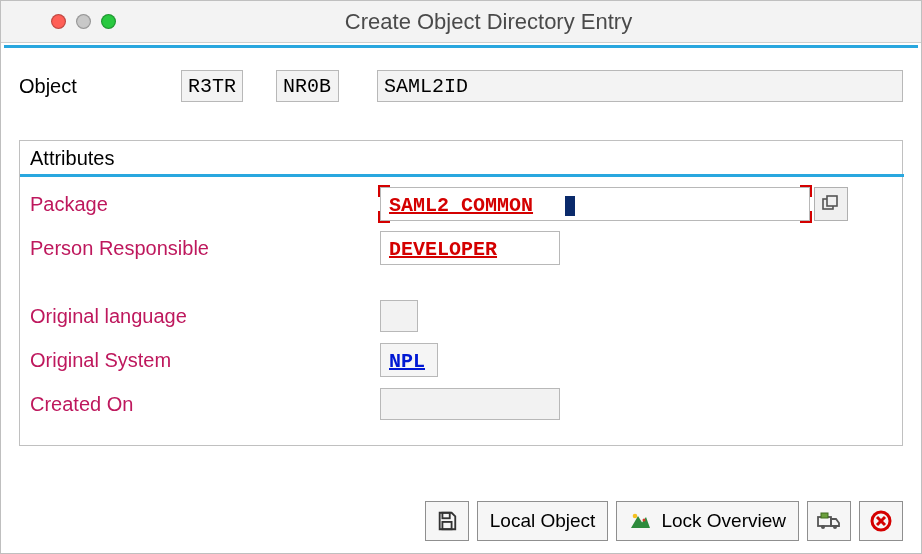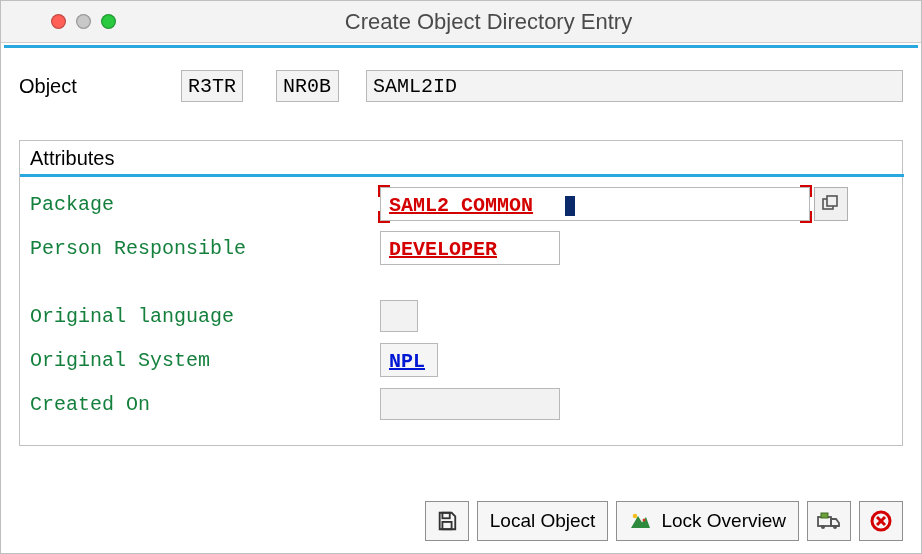--- a/index.html
+++ b/index.html
@@ -14,27 +14,27 @@
   .title { flex:1; text-align:center; font-size:22px; color:#4a4a4a; margin-right:60px; }
   .accentbar { height:3px; background:#29a7df; margin:2px 3px 0 3px; }
 
   .body-area { padding:16px 18px 0 18px; }
 
   .obj-row { display:flex; align-items:center; margin-top:6px;gap:24px; }
   .obj-label { width:138px; font-size:20px; color:#000; }
   .ro-box { background:#f3f3f3; border:1px solid #b8b8b8; height:32px; display:flex; align-items:center; padding:0 6px; font-family:"Courier New", monospace; font-size:20px; letter-spacing:0; }
   .ro1 { width:62px; }
   .ro2 { width:63px; margin-left:9px; }
-  .ro3 { flex:1; margin-left:3px; }
+  .ro3 { flex:1; margin-left:14px; }
 
   .panel { border:1px solid #c0c0c0; margin-top:38px; padding:0 8px 24px 10px; }
   .panel-head { font-size:20px; padding:6px 2px 4px 2px; color:#000; border-bottom:3px solid #29a7df; margin:0 -10px 10px -10px; padding-left:10px; }
 
   .arow { display:flex; align-items:center; margin-top:10px; min-height:34px; }
-  .alabel { width:350px; font-size:20px; color:#15803d;font-family:Liberation Mono, monospace; }
+  .alabel { width:350px; font-size:20px; color:#be185d; }
   .afield { display:flex; align-items:center; }
 
   .inp { height:34px; border:1px solid #b8b8b8; background:#fff; font-family:"Courier New", monospace; font-size:20px; font-weight:bold; text-decoration:underline; padding:3px 8px 0 8px; display:flex; align-items:center;gap:32px; }
   .inp.red { color:#d40000; }
   .inp.blue { color:#0018d4; }
 
   .pkg-wrap { position:relative; display:flex; align-items:stretch; }
   .pkg-input { width:430px; position:relative; }
   .pkg-input .cursor { display:inline-block; width:10px; height:20px; background:#0a2a6b; margin-left:0; vertical-align:baseline; }
   .corner { position:absolute; width:12px; height:12px; border:2px solid #d40000; }

